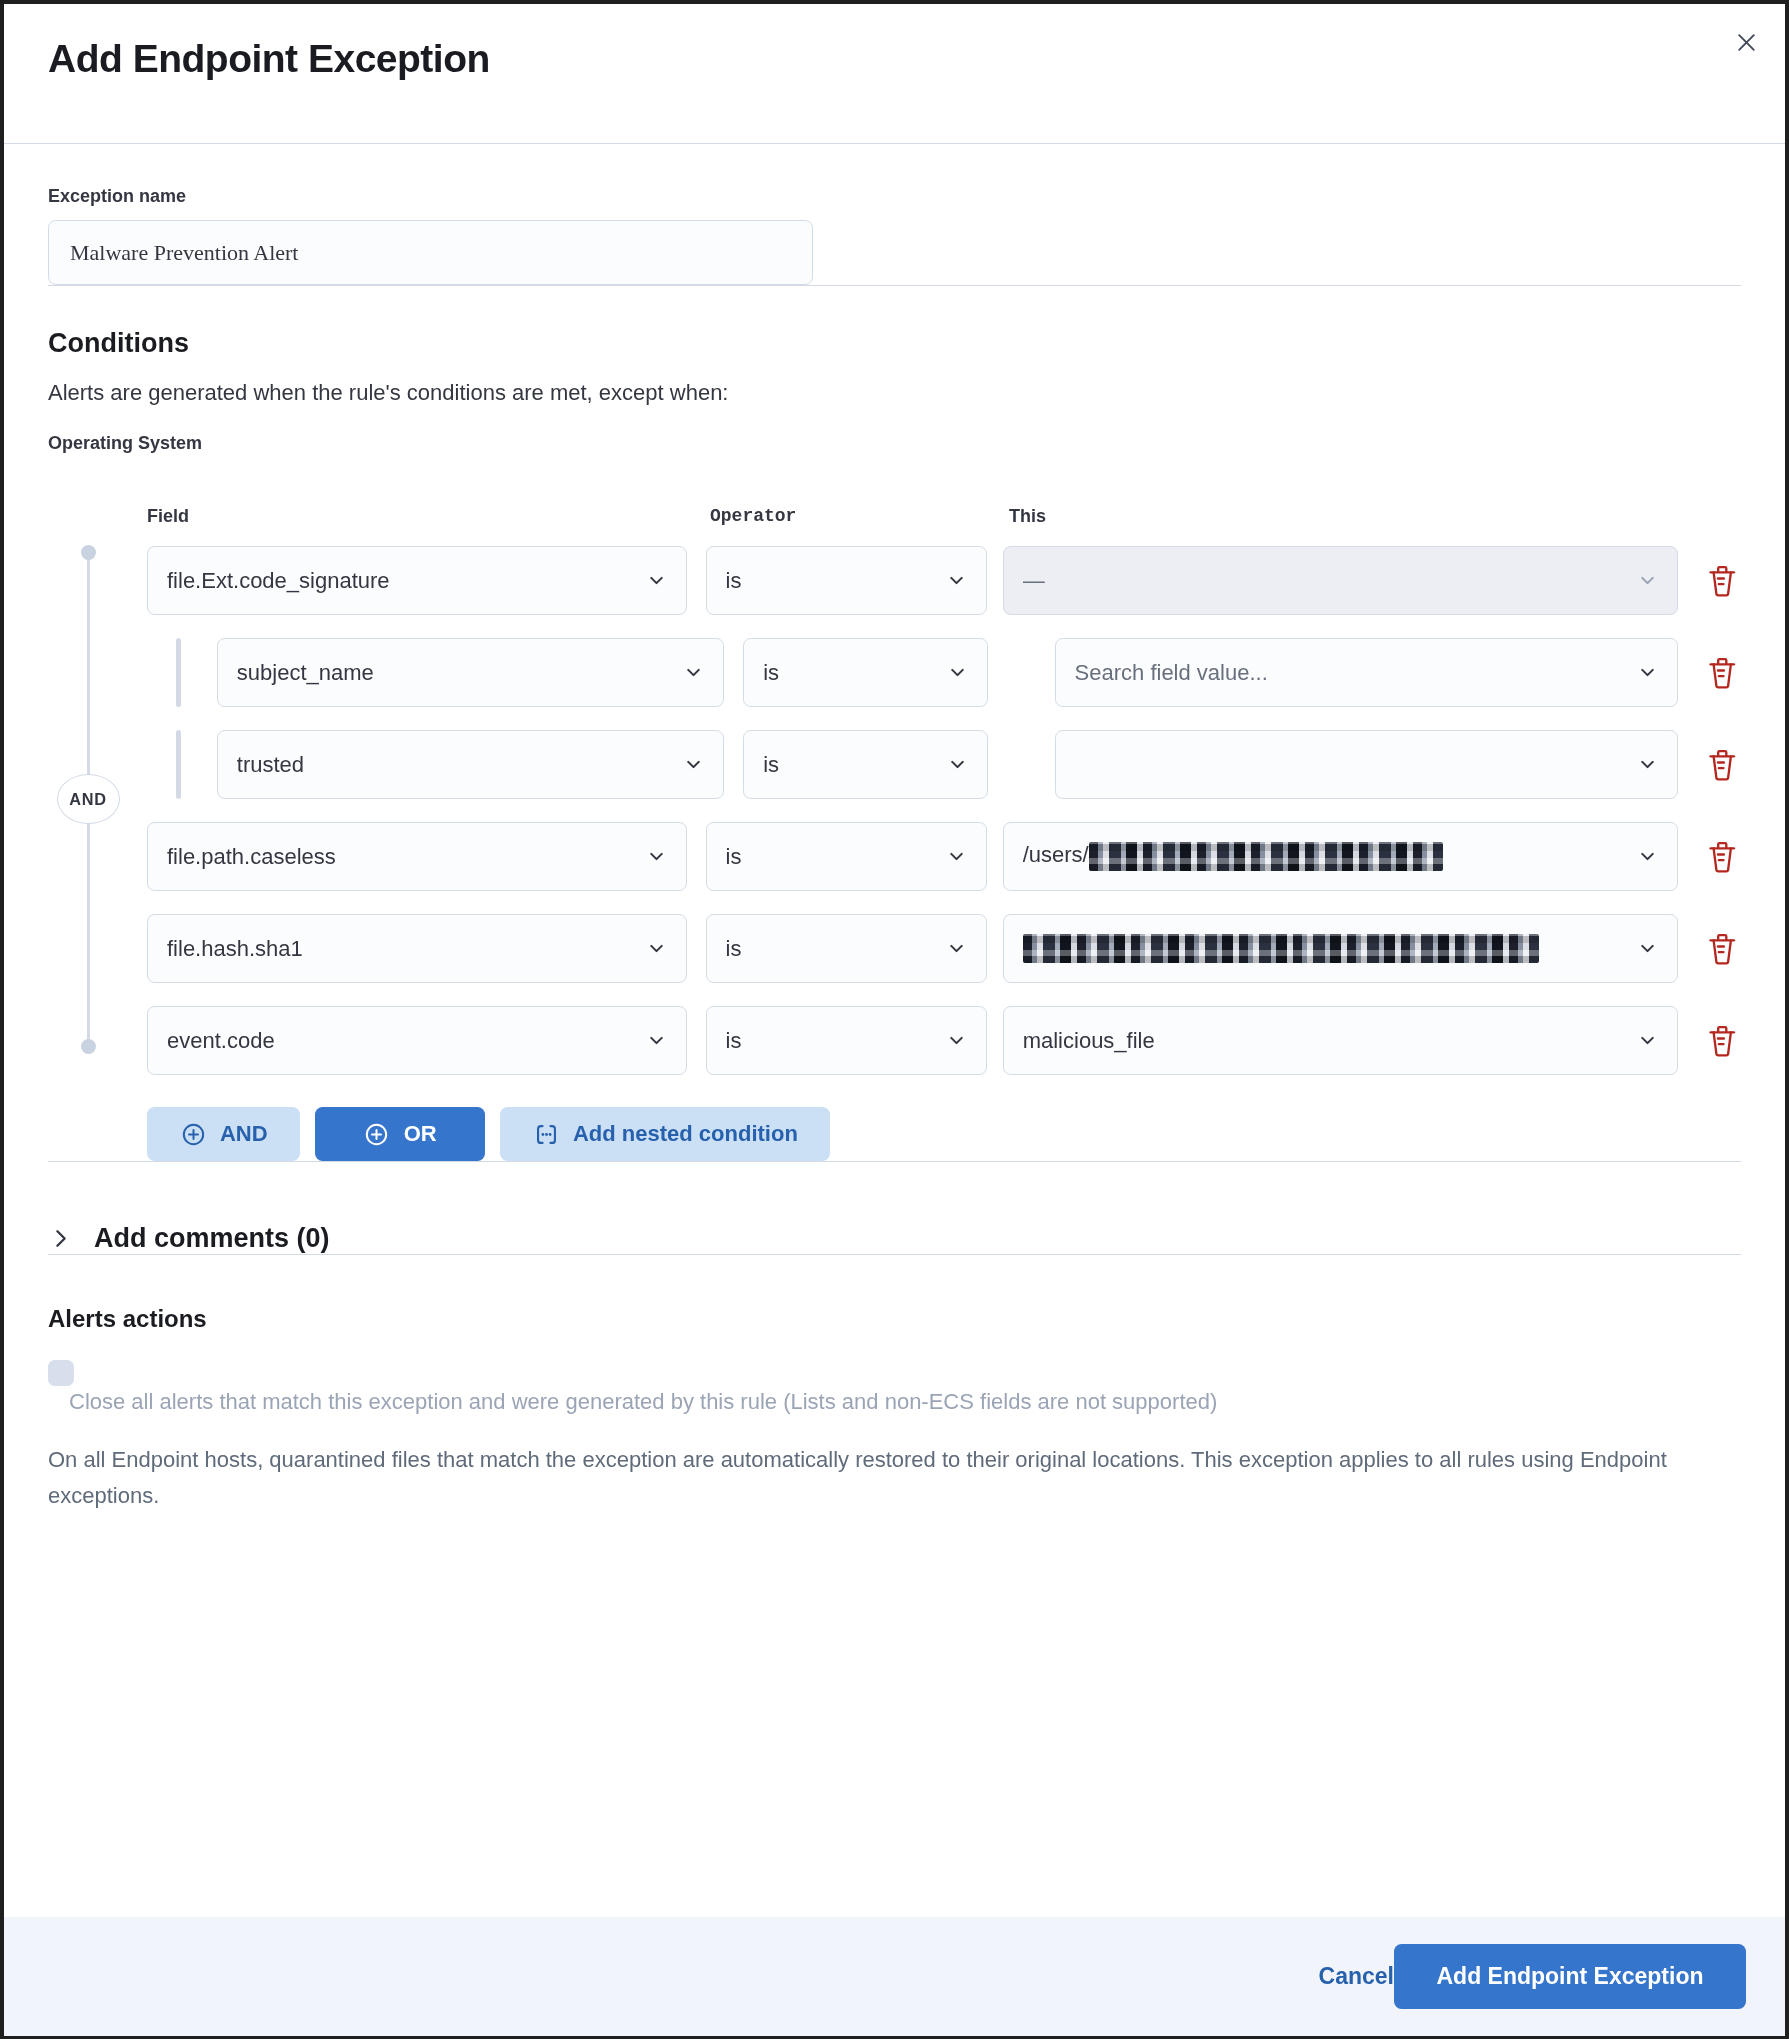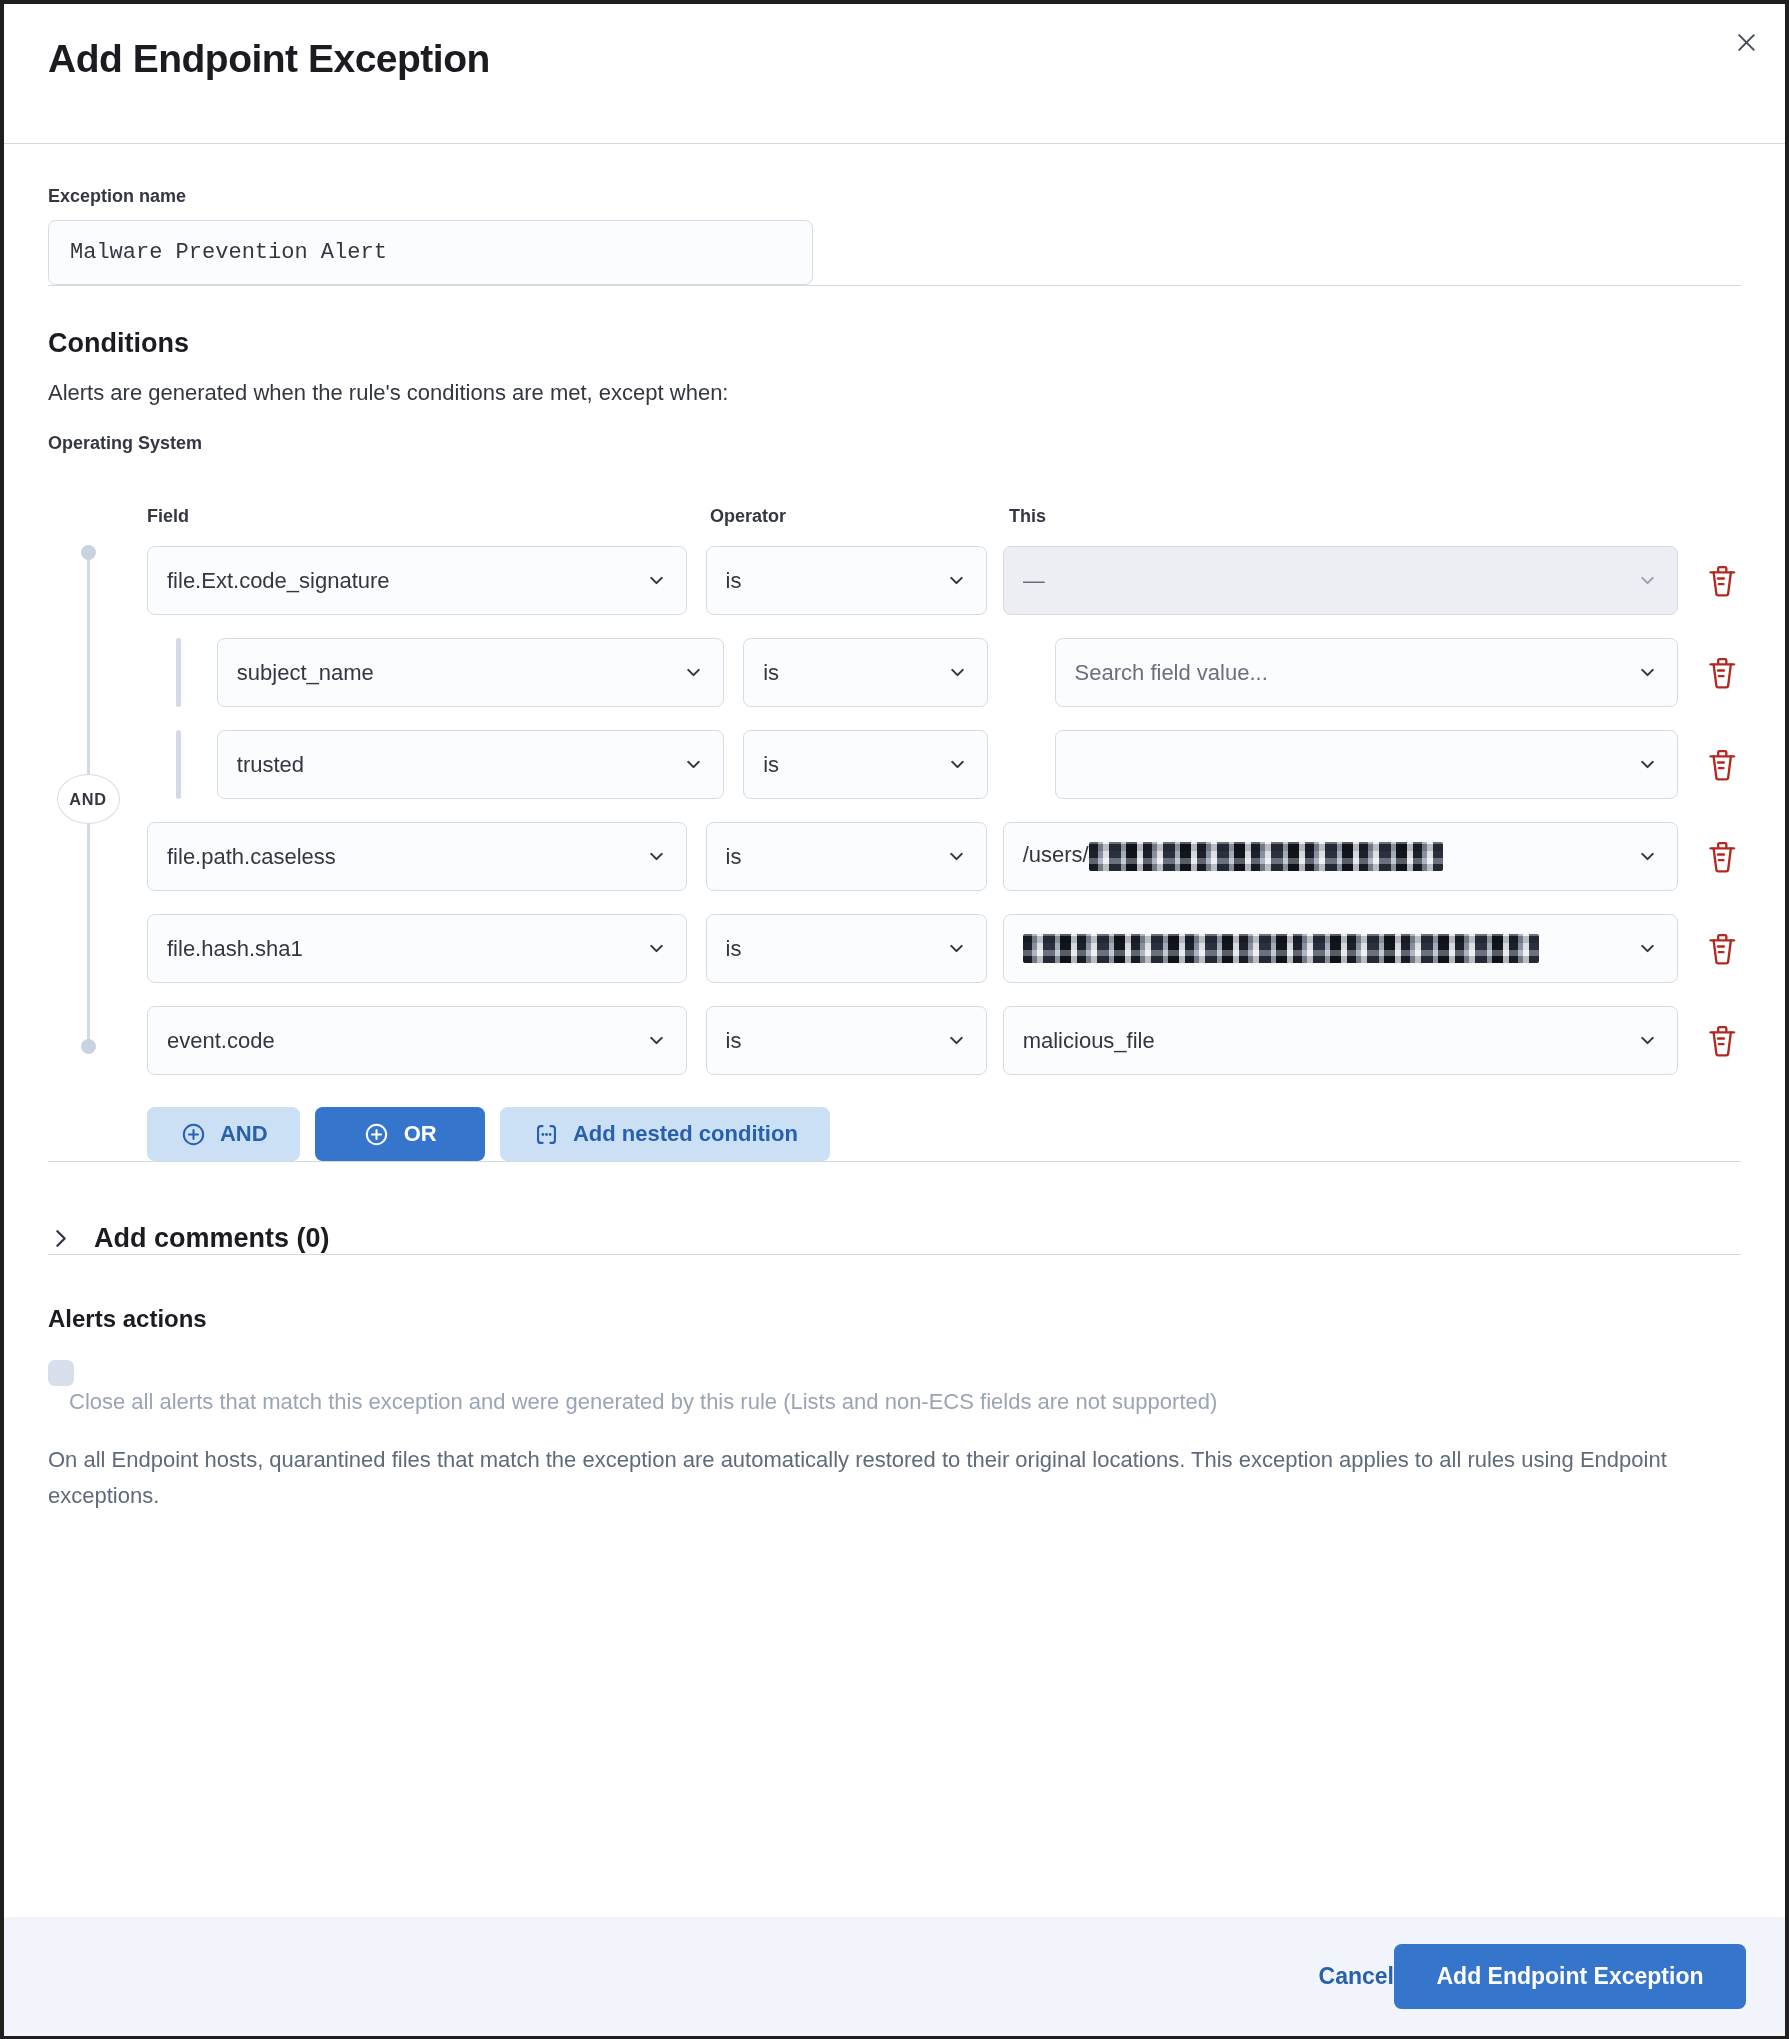--- a/index.html
+++ b/index.html
@@ -43,21 +43,21 @@
     display:flex;align-items:center;justify-content:center;
   }
   
   .modal-body{flex:1 1 auto;padding:42px 44px 0;overflow:hidden;}
   .field-label{font-size:18px;font-weight:700;color:var(--text);margin-bottom:13.4px;}
   .text-input{
     width:765px;height:65px;
     background:var(--input-bg);
     border:1.9px solid var(--input-border);
     border-radius:7.6px;
-    font-family:Liberation Mono, monospace;
+    font-family:Liberation Serif, serif;
     font-size:22px;color:var(--text);
     padding:8px 21px;outline:none;
   }
   hr.div{border:none;border-top:1.9px solid var(--border);margin:0;}
   .hr-1{margin-top:50px;}
   .section-heading{font-size:27px;font-weight:700;color:var(--heading);}
   .conditions-heading{margin-top:42px;}
   .conditions-desc{font-size:22px;color:var(--text);margin-top:21px;}
   .os-label{margin-top:27px;margin-bottom:15.3px;}
   .select{
@@ -67,21 +67,21 @@
     padding:0 21px;font-size:22px;color:var(--text);
     cursor:pointer;
   }
   .select .sel-text{flex:1 1 auto;white-space:nowrap;overflow:hidden;}
   .os-select{width:765px;}
   
   .builder{margin-top:52px;position:relative;}
   .col-labels{display:flex;padding-left:99px;margin-bottom:19px;}
   .col-label{font-size:18px;font-weight:700;color:var(--text);}
   .col-label.f{width:563px;}
-  .col-label.o{width:299px;}
+  .col-label.o{width:299px;font-family:Liberation Mono, monospace;}
   .rows{position:relative;padding-left:99px;}
   .connector{position:absolute;left:32.5px;top:0;bottom:23px;width:15.3px;}
   .connector .line{position:absolute;left:6.2px;top:5.7px;bottom:5.7px;width:2.9px;background:var(--border);}
   .connector .dot{position:absolute;left:0;width:15.3px;height:15.3px;border-radius:50%;background:#c9d2e0;}
   .connector .dot.top{top:-1.9px;}
   .connector .dot.bottom{bottom:-1.9px;}
   .and-badge{
     position:absolute;left:-24px;top:50%;margin-top:-25px;
     width:63px;height:50px;border-radius:50%;
     background:#fff;border:1.9px solid var(--border);

